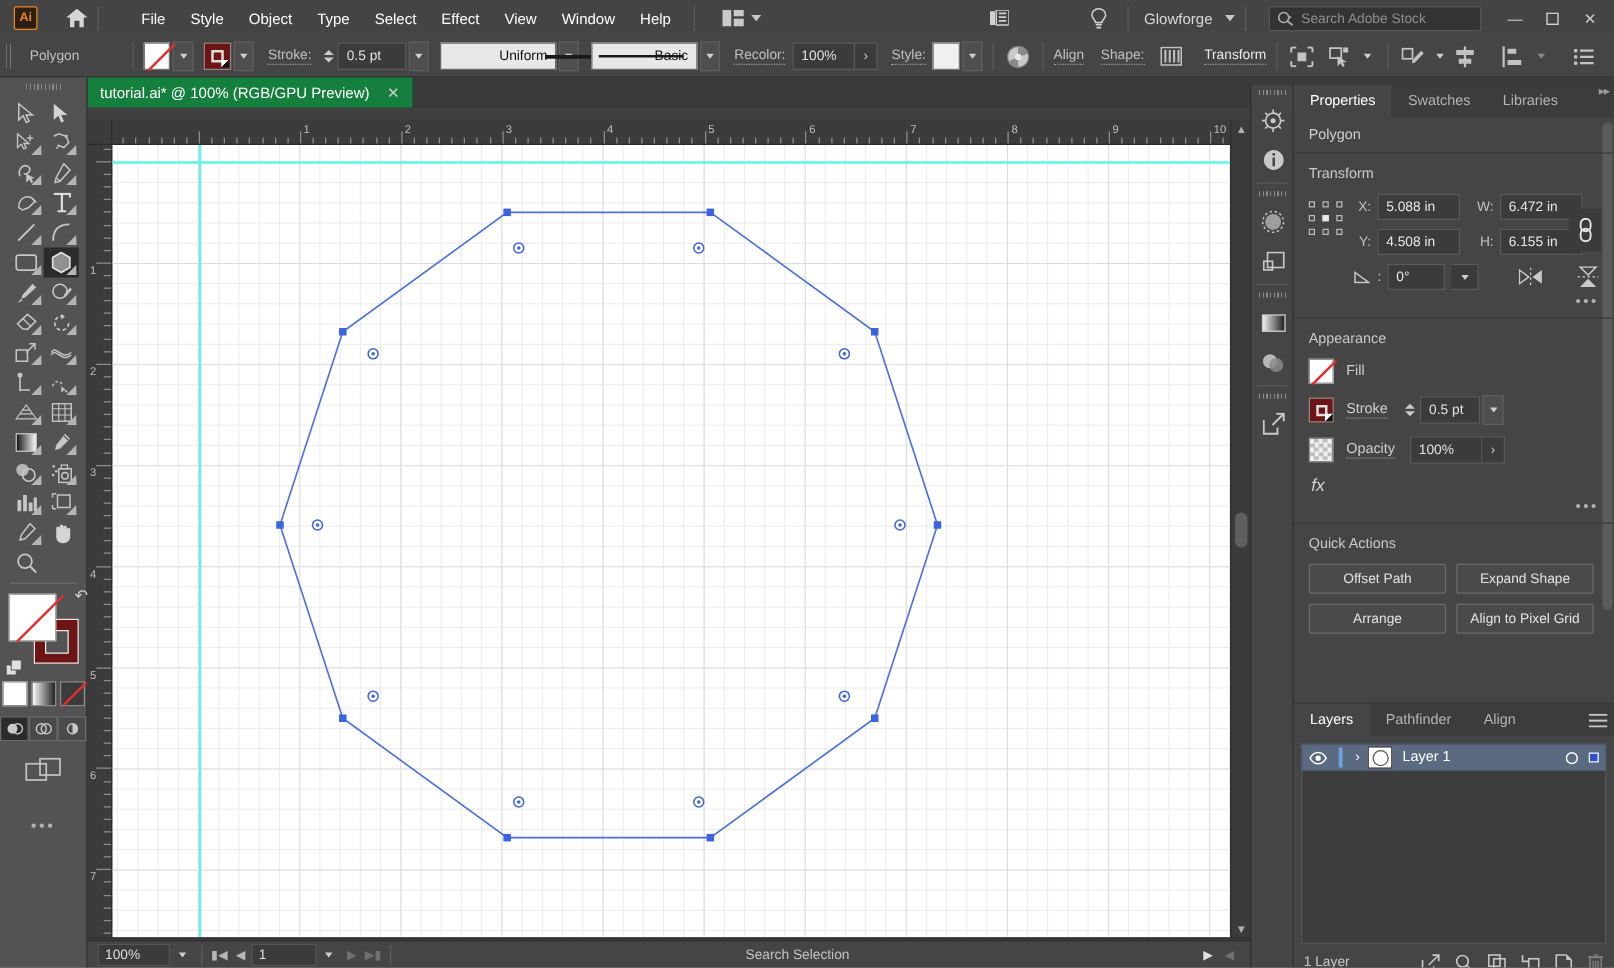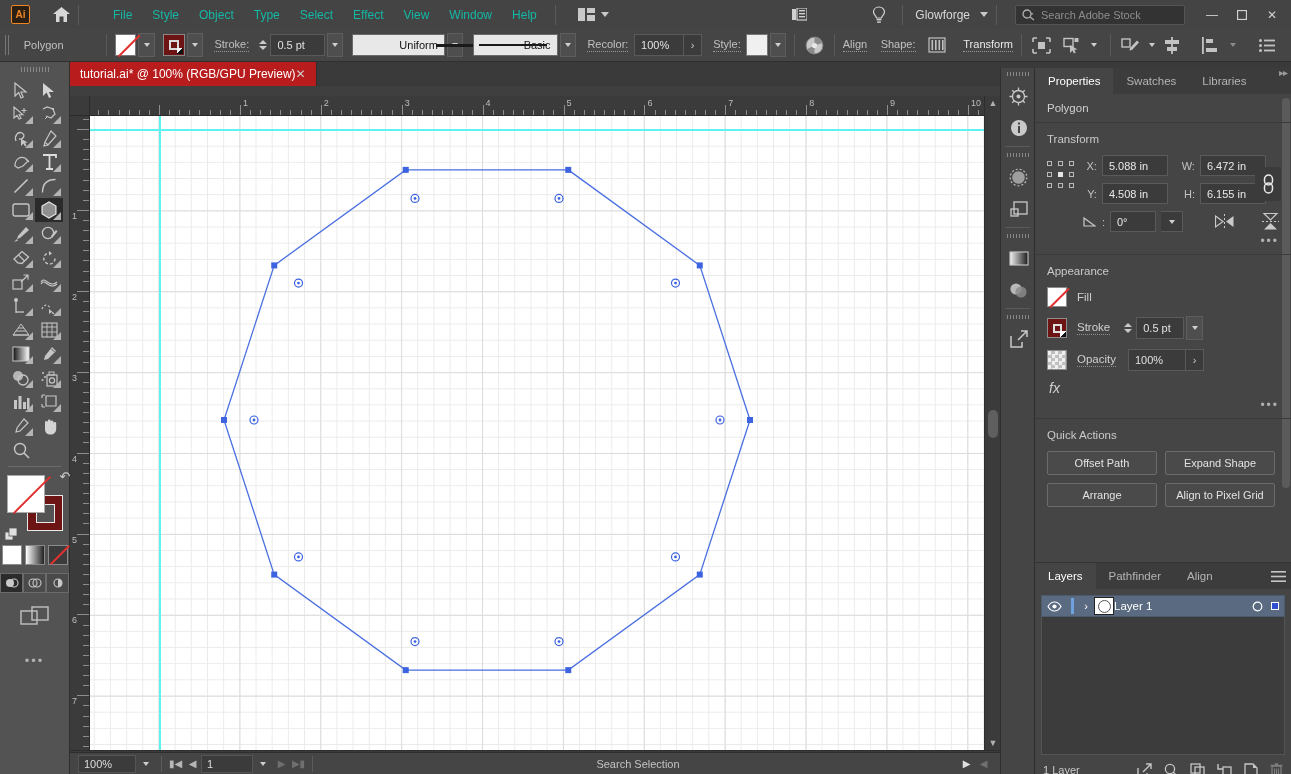--- a/index.html
+++ b/index.html
@@ -24,21 +24,21 @@
     width: 19px; height: 19px; margin-left: 11px;
     border: 1px solid #f08622; border-radius: 2px;
     background: #2a2015; color: #f08622;
     font-size: 10px; font-weight: bold;
     display: flex; align-items: center; justify-content: center;
   }
   .home-icon { margin-left: 22px; width: 18px; height: 18px;
     display:flex; align-items:center; justify-content:center; }
   .mb-sep { width: 1px; height: 20px; background: #5a5a5a; margin: 0 8px; }
   .menu-items { display: flex; align-items: center; margin-left: 16px; }
-  .menu-item { padding: 4px 10px; color: #14b8a6; font-size: 12px; white-space: nowrap; cursor: default; }
+  .menu-item { padding: 4px 10px; color: #ffffff; font-size: 12px; white-space: nowrap; cursor: default; }
   .arrange-icon { margin-left: 14px; display: flex; align-items: center; gap: 6px; }
   .arr-grid { width: 17px; height: 13px; position: relative; }
   .arr-grid i { position: absolute; background: #c9c9c9; display:block; }
   .caret { width: 0; height: 0; border-left: 4px solid transparent; border-right: 4px solid transparent;
            border-top: 5px solid #c9c9c9; }
   .mb-right { margin-left: auto; display: flex; align-items: center; height: 100%; }
   .mb-icon { width: 30px; height: 100%; display: flex; align-items: center; justify-content: center; }
   .account-name { font-size: 12px; color: #d8d8d8; padding: 0 4px; }
   .searchbox {
     width: 170px; height: 20px; background: #333333; border: 1px solid #555;
@@ -97,22 +97,22 @@
   .style-swatch { width: 22px; height: 22px; background: #f0f0f0; border: 1px solid #777; }
   .cb-icon { width: 24px; height: 24px; display:flex;align-items:center;justify-content:center; }
   .opacity-arrow { width: 18px; height: 22px; background:#3b3b3b; border:1px solid #5a5a5a;
     border-left:none; display:flex; align-items:center; justify-content:center; color:#ccc; font-size:11px;}
 
   
   .tabbar { position: absolute; left: 0; top: 62px; width: 1291px; height: 24px;
     background: #3a3a3a; }
   .collapse-arrows { position:absolute; left: 6px; top: 4px; color:#9a9a9a; font-size:10px; letter-spacing:-1px;}
   .doctab {
-    position: absolute; left: 68px; top: 0; height: 24px; background: #b91c1c;
-    display: flex; align-items: center; padding: 0 10px 0 12px; 
+    position: absolute; left: 68px; top: 0; height: 24px; background: #15803d;
+    display: flex; align-items: center; padding: 0 10px 0 12px; gap: 14px;
     border-right: 1px solid #2e2e2e;
   }
   .doctab .title { color: #ffffff; font-size: 12px; white-space: nowrap; }
   .doctab .closex { color: #d0d0d0; font-size: 12px; cursor: pointer; }
 
   
   .toolbar {
     position: absolute; left: 0; top: 62px; width: 70px; height: 712px;
     background: #535353; border-right: 1px solid #2e2e2e;
   }
@@ -265,21 +265,21 @@
      border-top:1px solid #333; }
   .layer-row { display:flex; align-items:center; height:22px; background:#5a6a80; margin:6px 6px 0 6px;
      border:1px solid #4c5a6e; }
   .layer-eye { width:24px; display:flex;align-items:center;justify-content:center;}
   .layer-bar { width:12px; height:22px; display:flex; align-items:center; justify-content:center; }
   .layer-bar i { width:3px; height:16px; background:#6fa0e0; display:block; }
   .layer-arrow { width:16px; color:#fff; font-size:11px; display:flex;align-items:center;justify-content:center;}
   .layer-thumb { width:20px;height:18px;background:#fff;border:1px solid #222;
      display:flex;align-items:center;justify-content:center;}
   .layer-thumb i { width:13px;height:13px;border-radius:50%;border:1px solid #555;display:block;}
-  .layer-name { flex:1; color:#ffffff; font-size:11.5px; }
+  .layer-name { flex:1; color:#ffffff; font-size:11.5px; padding-left:8px; }
   .layer-target { width:18px; display:flex;align-items:center;justify-content:center;}
   .layer-sel { width:18px; display:flex;align-items:center;justify-content:center;}
   .layer-sel i { width:8px;height:8px;background:#2f4fd0;border:1px solid #fff;display:block;}
   .layer-list { margin:0 6px; height:138px; background:#3c3c3c; border:1px solid #555; border-top:none;}
   .layer-footer { display:flex; align-items:center; height:22px; padding:0 8px; margin-top:4px; }
   .layer-count { color:#c8c8c8; font-size:11px; }
   .lf-icons { margin-left:auto; display:flex; gap:12px; align-items:center; }
   svg { display:block; }
 </style>
 </head>

